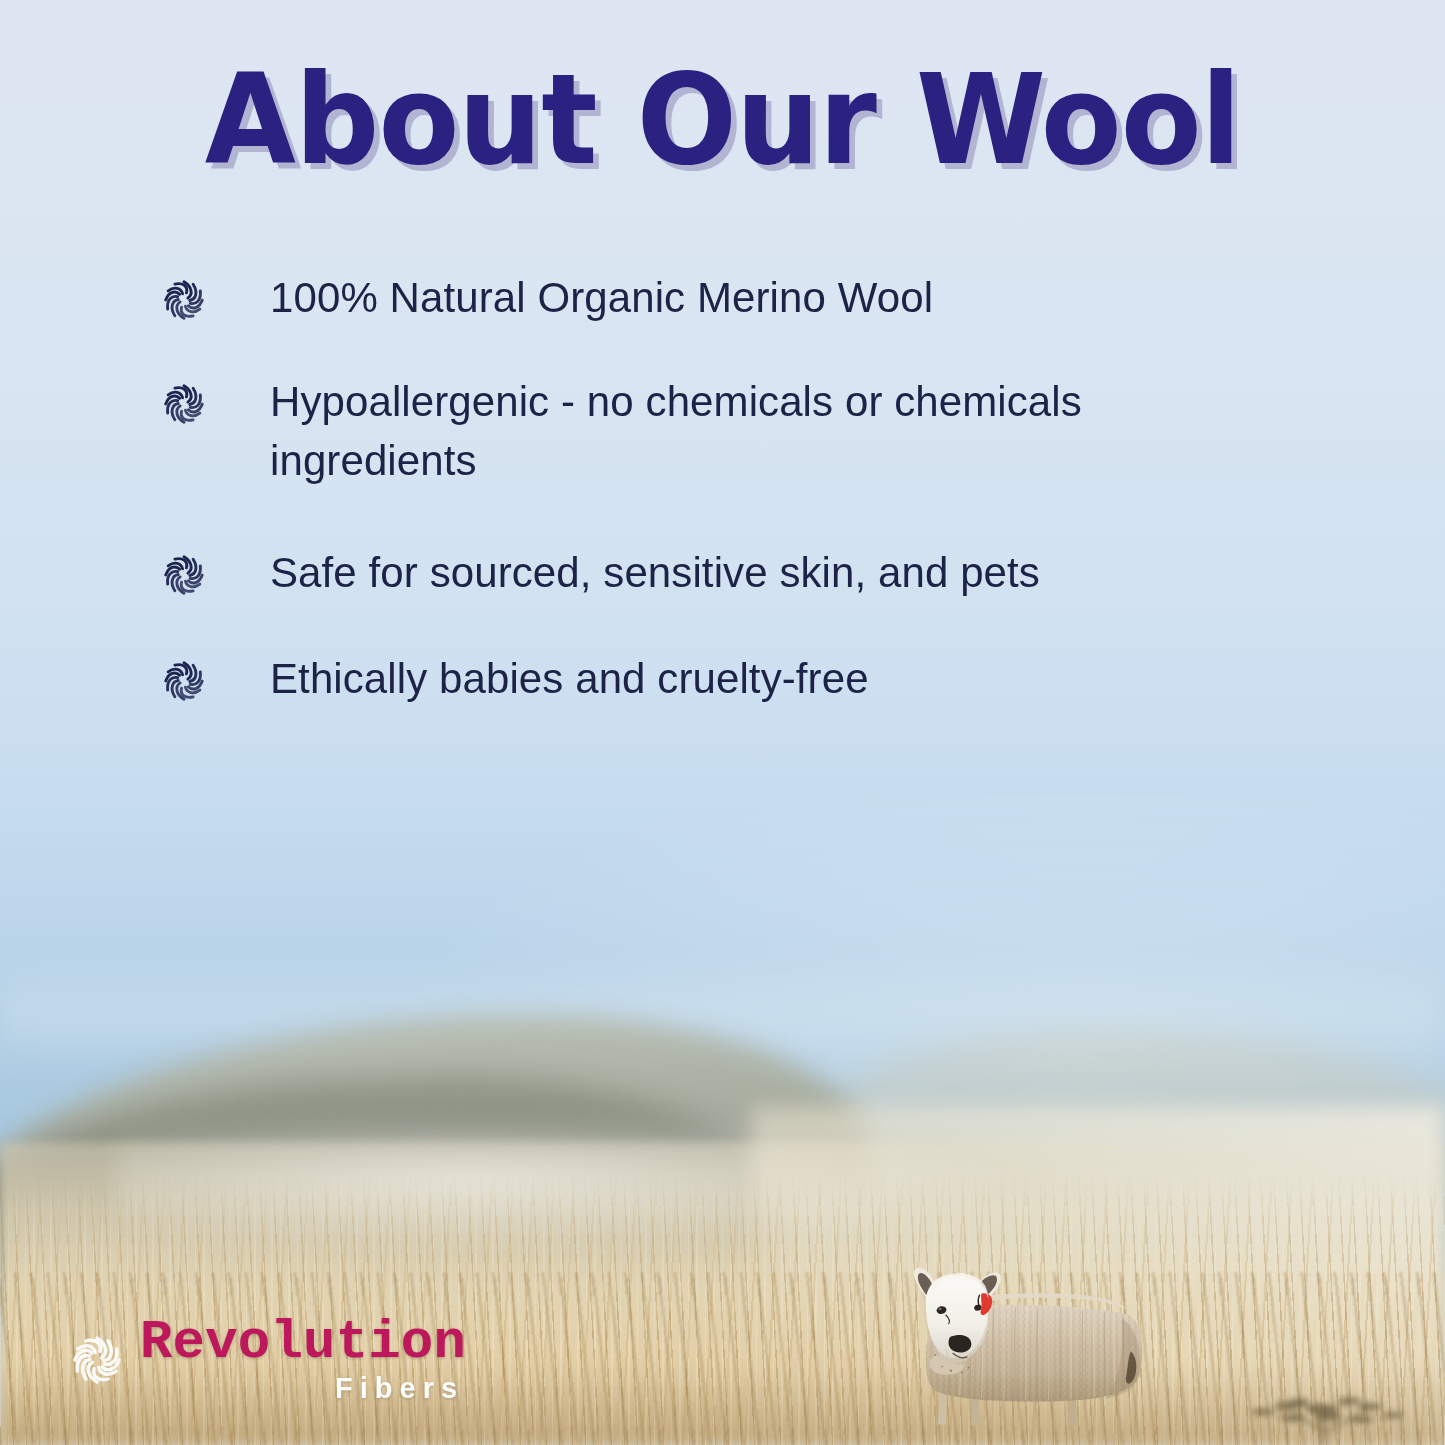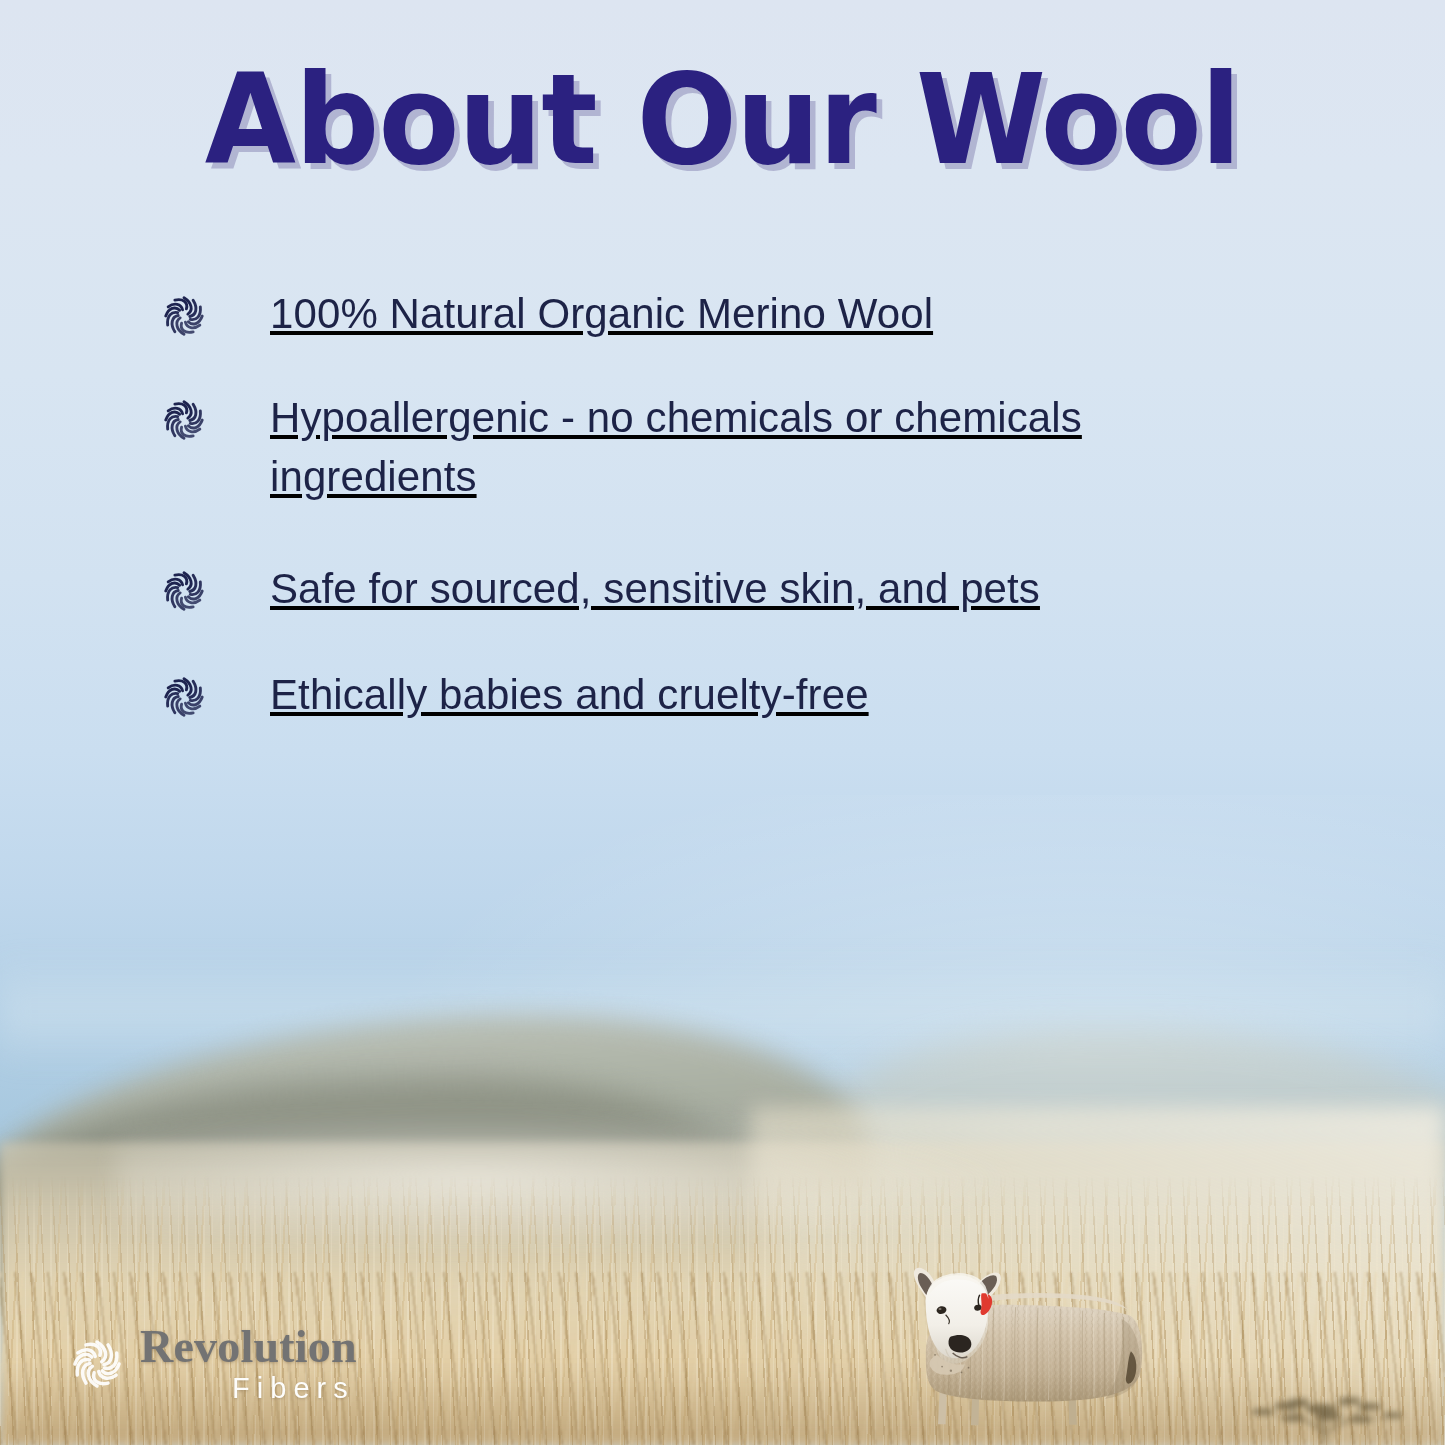--- a/index.html
+++ b/index.html
@@ -131,21 +131,21 @@
     font-size:124px;
     letter-spacing:-1px;
     line-height:1.0;
     color:#2b2180;
     transform:scaleX(.95);
     text-shadow:6px 6px 0 rgba(150,150,190,.62);
     white-space:nowrap;
   }
 
   
-  .bullets { position:absolute; left:160px; top:284px; width:1130px;text-decoration:underline; }
+  .bullets { position:absolute; left:160px; top:268px; width:1130px; }
   .bullet { display:flex; align-items:flex-start; margin-bottom:44px; }
   .bullet:nth-child(2) { margin-bottom:52px; }
   .bullet:nth-child(3) { margin-bottom:46px; }
 
   .swirl { flex:0 0 auto; width:48px; height:48px; margin-top:8px; }
   .swirl svg { width:100%; height:100%; display:block; }
 
   .btext {
     margin-left:62px;
     font-family:"Liberation Sans", sans-serif;
@@ -156,30 +156,30 @@
     letter-spacing:.1px;
     max-width:1000px;
   }
 
   
   .logo { position:absolute; left:68px; bottom:42px; display:flex; align-items:center; }
   .logo-mark { width:58px; height:58px; opacity:.92; }
   .logo-mark svg { width:100%; height:100%; display:block; }
   .logo-words { margin-left:14px; line-height:1; }
   .logo-name {
-    font-family:Liberation Serif, serif;
+    font-family:Liberation Mono, monospace;
     font-weight:700;
-    font-size:46px;
-    color:#737373;
+    font-size:54px;
+    color:#be185d;
     letter-spacing:.2px;
     text-shadow:0 1px 3px rgba(120,100,70,.45);
   }
   .logo-sub {
     font-family:"Liberation Sans", sans-serif;
-    font-weight:400;
+    font-weight:700;
     font-size:29px;
     color:#fdfdfb;
     letter-spacing:7px;
     text-align:right;
     margin-top:4px;
     padding-right:2px;
     text-shadow:0 1px 3px rgba(120,100,70,.40);
   }
 </style>
 </head>

